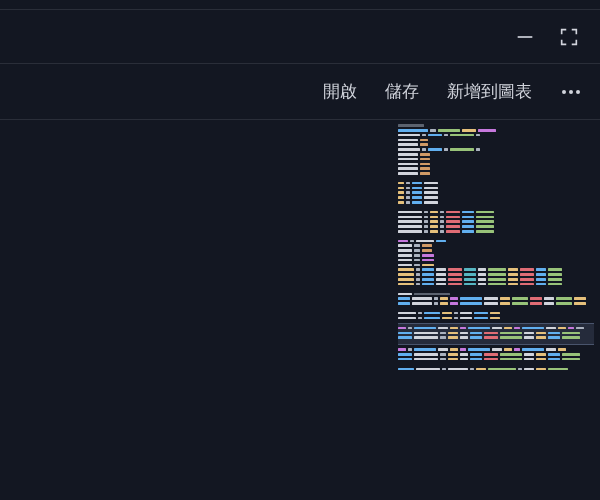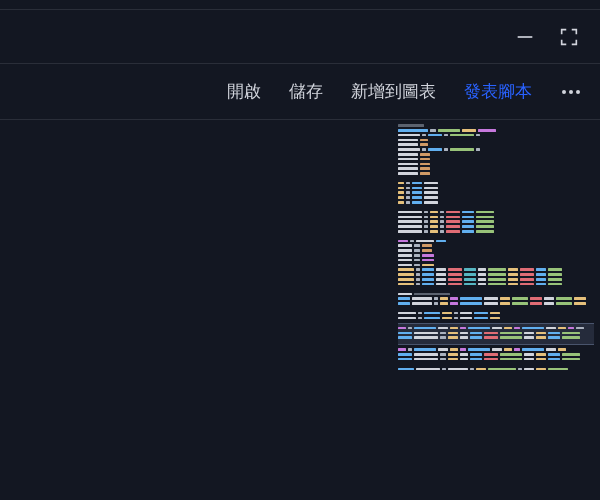--- a/index.html
+++ b/index.html
@@ -105,21 +105,20 @@
       <path d="M20 15 L20 20 L15 20"></path>
         <path d="M9 20 L4 20 L4 15"></path>
     </svg>
   </span>
 </div>
 
 <div class="menubar">
   <span class="menu-item">開啟</span>
   <span class="menu-item">儲存</span>
   <span class="menu-item">新增到圖表</span>
-  <span class="menu-item primary">發表腳本</span>
   <span class="more-dots">
     <span class="dot"></span>
       <span class="dot"></span>
       <span class="dot"></span>
   </span>
 </div>
 
 <div class="content">
   <div class="editor-area"></div>
   <div class="minimap">

